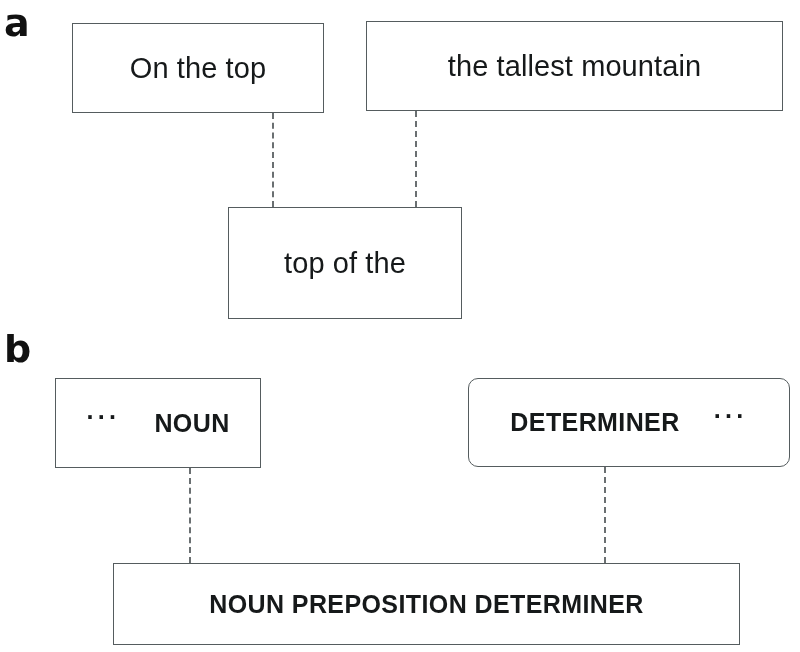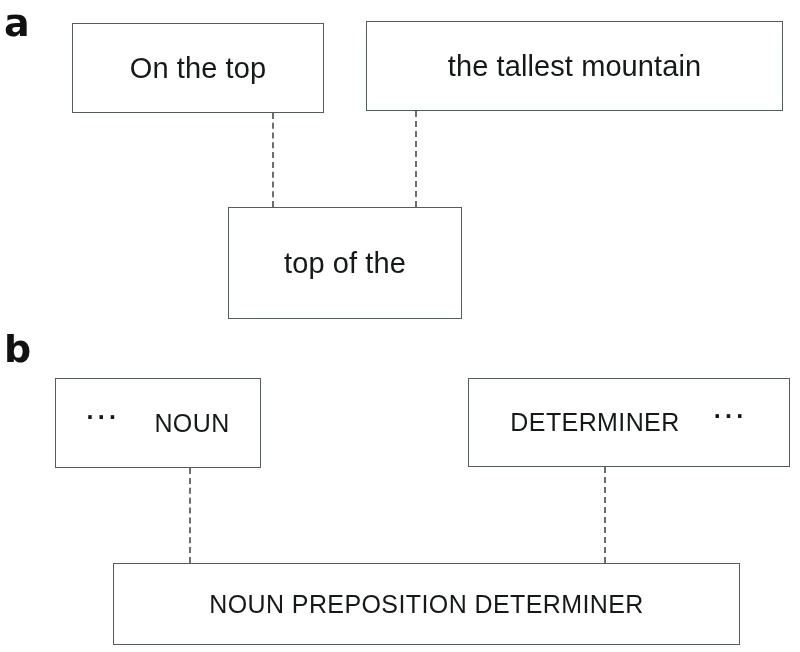--- a/index.html
+++ b/index.html
@@ -55,21 +55,21 @@
   
   .text-a {
     font-size: 29px;
     font-weight: 400;
     letter-spacing: 0.1px;
   }
 
   
   .text-b {
     font-size: 25px;
-    font-weight: 400;
+    font-weight: 700;
     letter-spacing: 0.4px;
   }
 
   .ellipsis {
     font-size: 25px;
     font-weight: 700;
     letter-spacing: 3px;
     color: #16191a;
     line-height: 1;
     position: relative;
@@ -97,21 +97,21 @@
   
   #box-on-the-top        { left: 72px;  top: 23px;  width: 252px; height: 90px; }
   #box-tallest-mountain  { left: 366px; top: 21px;  width: 417px; height: 90px; text-align: right; }
   #box-top-of-the        { left: 228px; top: 207px; width: 234px; height: 112px; }
 
   #conn-a-left  { left: 272px; top: 113px; height: 94px; }
   #conn-a-right { left: 415px; top: 111px; height: 96px; }
 
   
   #box-noun              { left: 55px;  top: 378px; width: 206px; height: 90px; }
-  #box-determiner        { left: 468px; top: 378px; width: 322px; height: 89px; }
+  #box-determiner        { left: 468px; top: 378px; width: 322px; height: 89px; border-radius: 10px; }
   #box-noun-prep-det     { left: 113px; top: 563px; width: 627px; height: 82px; }
 
   #conn-b-left  { left: 189px; top: 468px; height: 95px; }
   #conn-b-right { left: 604px; top: 467px; height: 96px; }
 </style>
 </head>
 <body>
 
 <div id="canvas">
 

